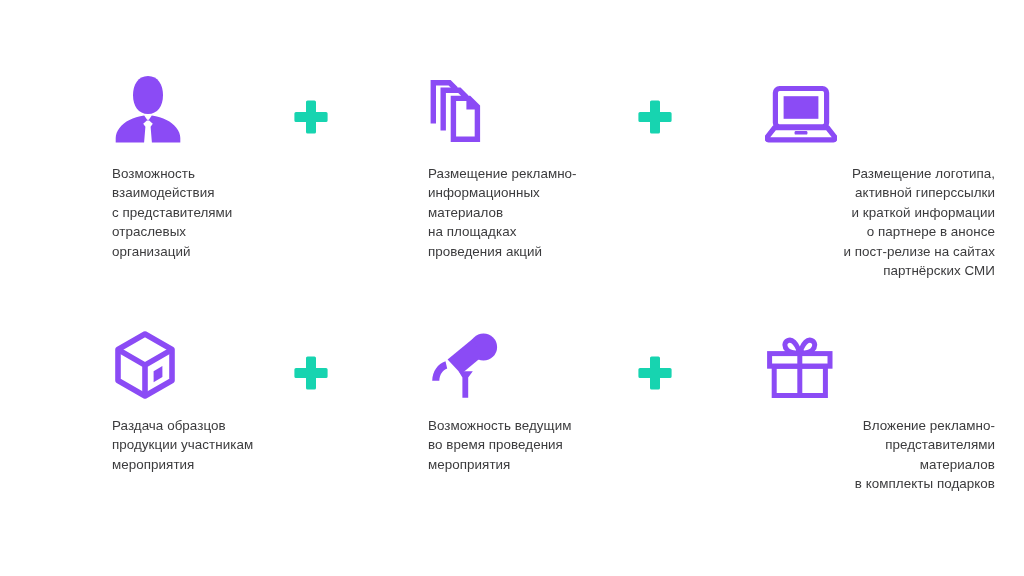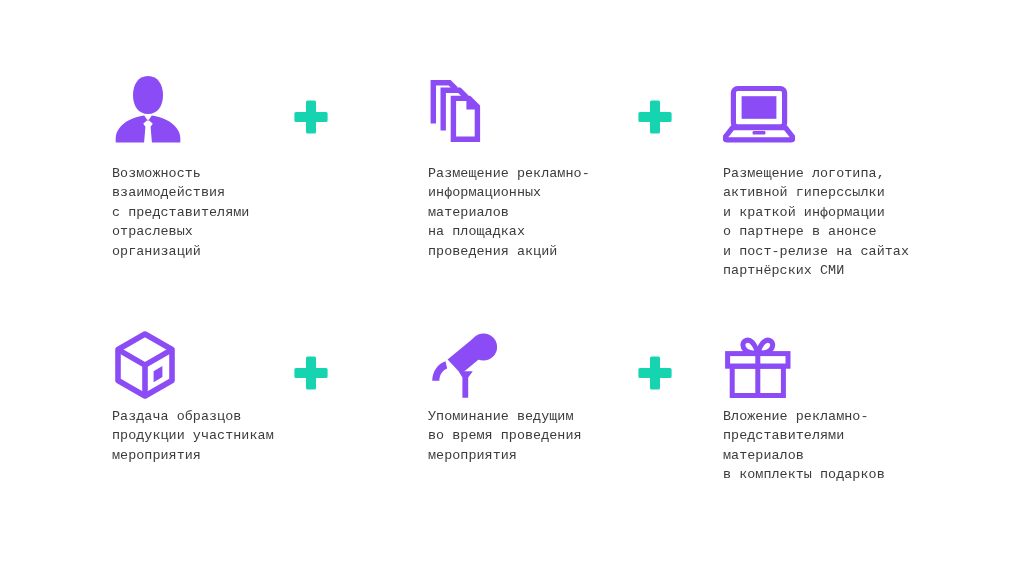--- a/index.html
+++ b/index.html
@@ -12,40 +12,39 @@
   }
   .slide{position:relative;width:1024px;height:576px;}
 
   .row{position:absolute;left:0;width:1024px;display:block;}
   .row-1{top:66px;}
   .row-2{top:322px;}
 
   .cell{position:absolute;top:0;width:250px;}
   .col-1{left:112px;}
   .col-2{left:428px;}
-  .col-3{left:723px;width:230px;}
+  .col-3{left:765px;width:230px;text-align:right;}
 
   .icon-wrap{
     height:78px;
     display:flex;
     align-items:flex-end;
     justify-content:flex-start;
   }
   .icon-wrap svg{display:block;}
 
   .caption{
     margin-top:20px;
     color:#3b3b3d;
     font-size:13.4px;
     line-height:19.4px;
     letter-spacing:0.05px;
     white-space:pre-line;
-    font-family:Liberation Mono, monospace;
   }
-  .row-2 .caption{margin-top:7px;}
+  .row-2 .caption{margin-top:16px;}
 
   .plus{
     position:absolute;
     top:32px;
     width:36px;height:36px;
   }
   .plus-1{left:293px;}
   .plus-2{left:637px;}
   .plus svg{display:block;}
 </style>
@@ -142,21 +141,21 @@
 
     <div class="cell col-2">
       <div class="icon-wrap">
         <svg width="74" height="70" viewBox="0 0 74 70" aria-hidden="true">
           <circle cx="55.5" cy="17" r="13.6" fill="#8b4bf5"></circle>
           <path d="M45.4 8.2 53 27.6 33.2 43.9 19.6 29.4z" fill="#8b4bf5"></path>
           <path d="M30.6 41.2h14.2l-4.6 6.2v20.3h-5.8V47.4z" fill="#8b4bf5"></path>
           <path d="M19.2 38.6c-4.6 1.6-7.6 6.2-7.9 12.2h-7.1c.3-9.6 5.5-17.1 13.3-19.6z" fill="#8b4bf5"></path>
         </svg>
       </div>
-      <div class="caption">Упоминание ведущим
+      <div class="caption">Возможность ведущим
 во время проведения
 мероприятия</div>
     </div>
 
     <div class="plus plus-2">
       <svg width="36" height="36" viewBox="0 0 36 36" aria-hidden="true">
         <path fill="#17d4b0" d="M14.6 2.4h6.8a1.6 1.6 0 0 1 1.6 1.6v10h10a1.6 1.6 0 0 1 1.6 1.6v6.8a1.6 1.6 0 0 1-1.6 1.6H23v10a1.6 1.6 0 0 1-1.6 1.6h-6.8a1.6 1.6 0 0 1-1.6-1.6V24H3a1.6 1.6 0 0 1-1.6-1.6v-6.8A1.6 1.6 0 0 1 3 14h10V4a1.6 1.6 0 0 1 1.6-1.6z"></path>
       </svg>
     </div>
 

